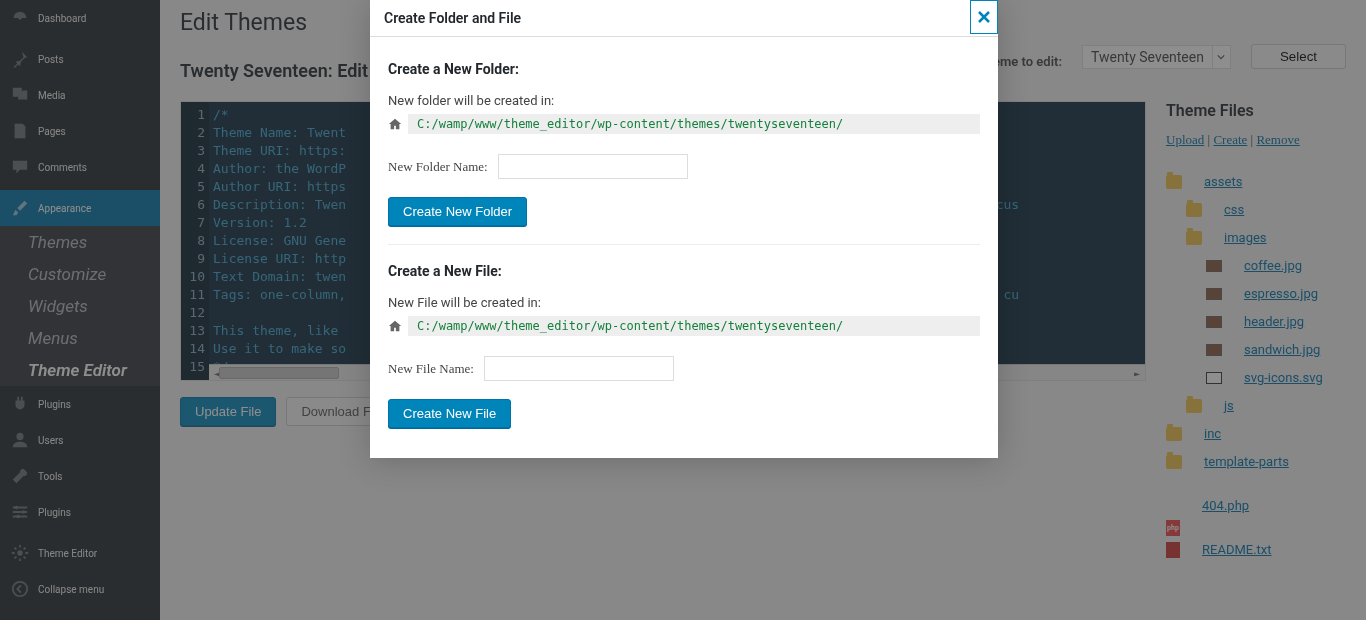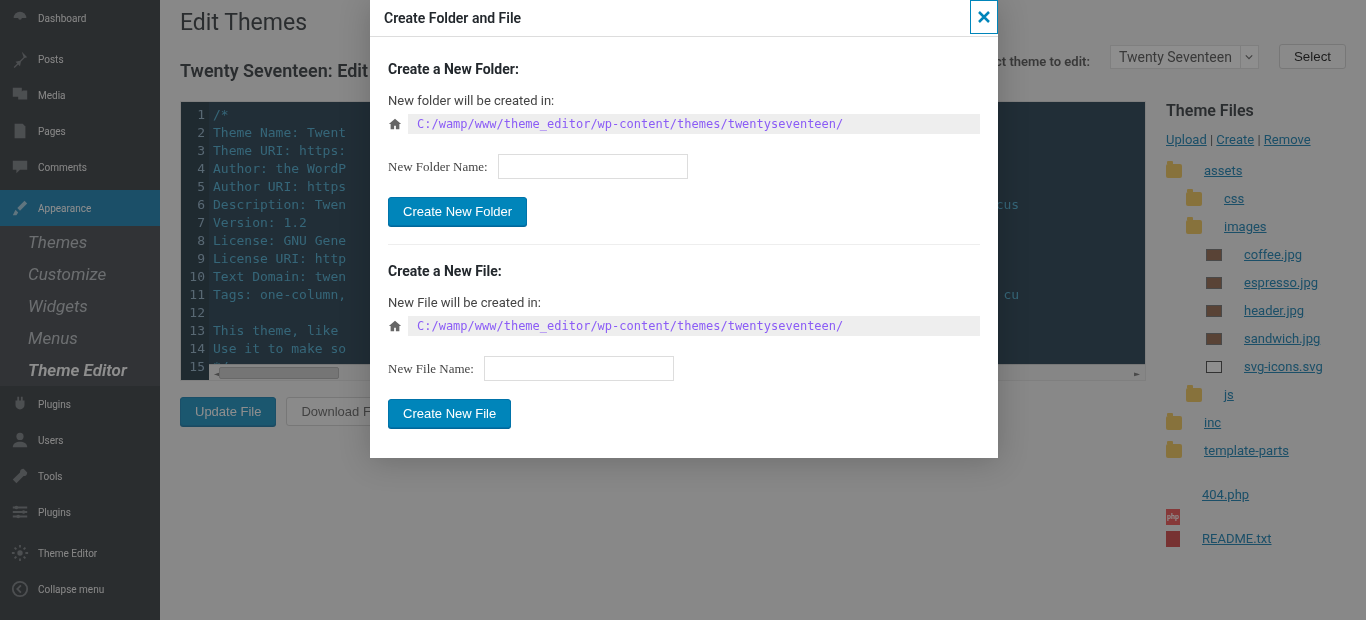--- a/index.html
+++ b/index.html
@@ -21,40 +21,40 @@
 
 .main { position: absolute; left: 160px; top: 0; right: 0; bottom: 0; background: #f1f1f1; padding: 0 20px; }
 .main h1 { font-size: 23px; font-weight: 400; color: #23282d; padding: 9px 0 4px; }
 .main h2.subtitle { font-size: 18px; font-weight: 600; color: #23282d; margin: 20px 0; }
 
 .topbar { position: absolute; right: 20px; top: 44px; display: flex; align-items: flex-end; gap: 20px; }
 .topbar label { font-weight: 600; }
 .topbar .select-wrap { display: flex; }
 .topbar .select-box { border: 1px solid #ddd; background: #fff; padding: 3px 8px; font-size: 14px; min-width: 120px; }
 .topbar .dropdown-btn { border: 1px solid #ddd; border-left: none; background: #fff; width: 18px; display: flex; align-items: center; justify-content: center; cursor: pointer; }
-.topbar .btn { background: #f7f7f7; border: 1px solid #ccc; padding: 4px 14px; cursor: pointer; border-radius: 3px; }
+.topbar .btn { background: #f7f7f7; border: 1px solid #ccc; padding: 4px 28px; cursor: pointer; border-radius: 3px; }
 
 .editor-area { display: flex; gap: 20px; }
 .code-pane { flex: 1; }
 .code-editor { background: #0f2c3e; color: #8fc7e8; font-family: Consolas, Monaco, monospace; font-size: 13px; border: 1px solid #ddd; height: 280px; position: relative; overflow: hidden; }
 .code-editor .gutter { position: absolute; left: 0; top: 0; width: 28px; background: #0a2230; text-align: right; padding: 4px 4px 0 0; color: #88aac4; line-height: 18px; }
 .code-editor .code-lines { margin-left: 32px; padding: 4px 6px 0 0; line-height: 18px; white-space: pre; color: #3aa6d0; }
 .code-editor .scrollbar-h { position: absolute; left: 28px; right: 0; bottom: 0; height: 16px; background: #eee; border-top: 1px solid #ccc; }
 .code-editor .scrollbar-h .thumb { position: absolute; left: 10px; top: 2px; width: 120px; height: 12px; background: #c8c8c8; border: 1px solid #aaa; border-radius: 2px; }
 .code-editor .scrollbar-h .arrow { position: absolute; top: 0; width: 16px; height: 16px; display:flex; align-items:center; justify-content:center; font-size:10px; color:#666; }
 .code-editor .scrollbar-h .arrow.left { left: 0; }
 .code-editor .scrollbar-h .arrow.right { right: 0; }
 
 .action-buttons { margin-top: 16px; display: flex; gap: 10px; }
 .btn-primary { background: #0085ba; border: 1px solid #0073aa; color: #fff; padding: 6px 14px; border-radius: 3px; cursor: pointer; font-size: 13px; box-shadow: 0 1px 0 #006799; }
 .btn-secondary { background: #f7f7f7; border: 1px solid #ccc; color: #555; padding: 6px 14px; border-radius: 3px; cursor: pointer; font-size: 13px; }
 
 .files-pane { width: 180px; }
 .files-pane h3 { font-size: 16px; font-weight: 600; margin-bottom: 12px; color: #23282d; }
-.files-pane .file-actions { margin-bottom: 10px; font-size: 13px; }
+.files-pane .file-actions { margin-bottom: 20px; font-size: 13px; font-family: Liberation Serif, serif; }
 .files-pane .file-actions a { color: #0073aa; text-decoration: underline; cursor: pointer; }
 .tree { font-size: 13px; line-height: 28px; }
 .tree .node { display: flex; align-items: center; gap: 6px; cursor: pointer; }
 .tree .indent-1 { padding-left: 20px; }
 .tree .indent-2 { padding-left: 40px; }
 .tree a { color: #0073aa; text-decoration: underline; margin-left: 16px; }
 .tree .folder-icon { width: 16px; height: 14px; background: #f0c14b; border-radius: 2px; position: relative; display:inline-block; }
 .tree .folder-icon::before { content:''; position:absolute; top:-3px; left:1px; width:6px; height:3px; background:#f0c14b; border-radius:1px 1px 0 0; }
 .tree .file-thumb { width:16px; height:12px; background:#8b5a3c; display:inline-block; border:1px solid #666; }
 .tree .file-thumb.svg { background:#fff; border:1px solid #333; position:relative; }
@@ -64,21 +64,21 @@
 
 .overlay { position: absolute; inset: 0; background: rgba(50,50,50,0.55); z-index: 100; }
 .modal { position: absolute; left: 370px; top: 0; width: 628px; background: #fff; z-index: 101; box-shadow: 0 3px 30px rgba(0,0,0,0.2); }
 .modal-header { padding: 10px 14px; border-bottom: 1px solid #ddd; font-weight: 600; font-size: 14px; color: #23282d; position: relative; }
 .modal-close { position: absolute; right: 0; top: 0; width: 28px; height: 34px; border: 1px solid #0085ba; display: flex; align-items: center; justify-content: center; cursor: pointer; background:#fff; }
 .modal-close svg { width: 12px; height: 12px; fill: #0085ba; }
 .modal-body { padding: 14px 18px 30px; }
 .modal-body h3 { font-size: 14px; font-weight: 700; color: #23282d; margin: 10px 0 16px; }
 .modal-body .label-line { font-size: 13px; color: #444; margin-bottom: 6px; }
 .modal-body .path-row { display: flex; align-items: center; gap: 6px; margin-bottom: 20px; }
-.modal-body .path-box { background: #eee; border: 1px solid #eee; padding: 2px 8px; font-family: monospace; font-size: 12px; color: #8b5cf6; flex:1; }
+.modal-body .path-box { background: #eee; border: 1px solid #eee; padding: 2px 8px; font-family: monospace; font-size: 12px; color: #15803d; flex:1; }
 .modal-body .home-icon { width:14px; height:14px; }
 .modal-body .form-row { display: flex; align-items: center; gap: 10px; margin-bottom: 18px; }
 .modal-body .form-row label { font-size: 13px; font-family: Liberation Serif, serif; }
 .modal-body .form-row input { border: 1px solid #ddd; padding: 4px 6px; width: 190px; font-size: 13px; }
 .modal-body hr { border: none; border-top: 1px solid #eee; margin: 18px 0; }
 </style>
 </head>
 <body>
 
 <div class="sidebar">

